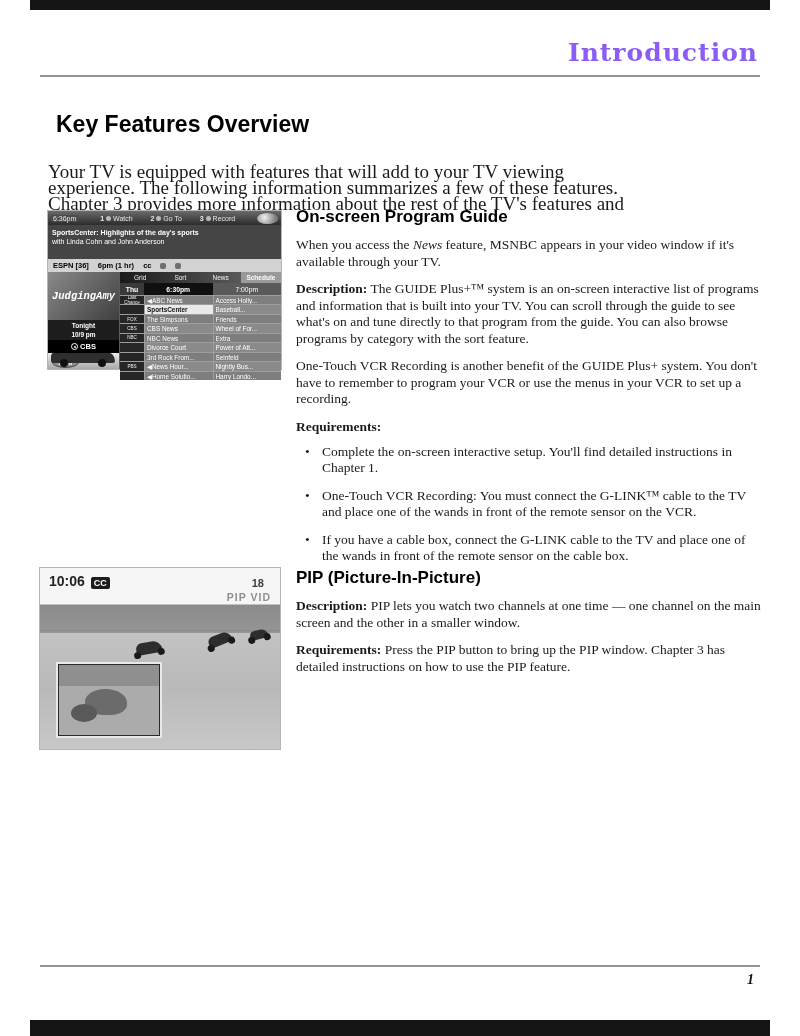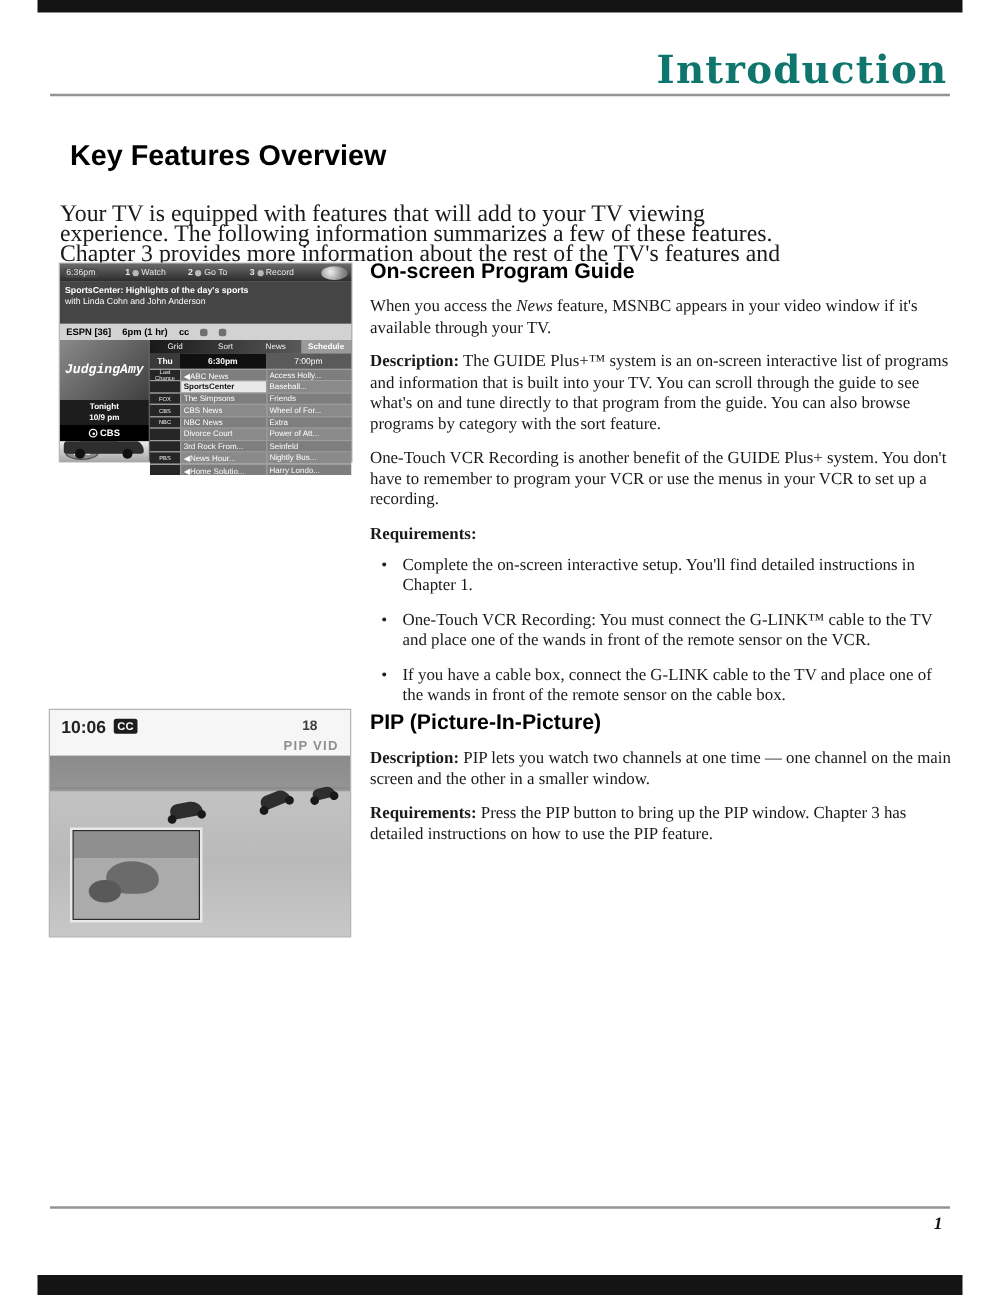--- a/index.html
+++ b/index.html
@@ -7,22 +7,22 @@
   .page {
     position:relative; width:800px; height:1036px; margin:0 auto;
     background:#ffffff; overflow:hidden;
     font-family:"Liberation Serif", serif; color:#1a1a1a;
   }
   .top-black { position:absolute; top:0; left:30px; right:30px; height:10px; background:#141414; }
   .bottom-black { position:absolute; top:1020px; left:30px; right:30px; height:16px; background:#141414; }
 
   .header-title {
     position:absolute; top:38px; right:42px;
-    font-family:"DejaVu Serif", serif; font-weight:bold; font-size:31px;
-    color:#0f766e; letter-spacing:1px;
+    font-family:"DejaVu Serif", serif; font-weight:bold; font-size:25px;
+    color:#8b5cf6; letter-spacing:1px;
   }
   .header-rule { position:absolute; top:75px; left:40px; right:40px; height:2px; background:#949494; }
 
   .page-title {
     position:absolute; top:103px; left:48px; margin:8px;
     font-family:"Liberation Sans", sans-serif; font-weight:bold; font-size:23px; color:#000;
   }
   .intro-para { position:absolute; top:145px; left:48px; width:585px; font-size:19px; line-height:16px; }
 
   .sec1 { position:absolute; top:207px; left:48px; right:36px; display:flex; gap:15px; }
@@ -128,21 +128,21 @@
 
   
   .pip-fig {
     flex:none; position:relative; width:240px; height:181px; overflow:hidden;
     font-family:"Liberation Sans", sans-serif; box-shadow:0 0 0 1px #b5b5b5;
     background:linear-gradient(180deg,
       #f6f6f6 0px, #f6f6f6 36px,
       #8b8b8b 37px, #949494 62px,
       #c3c3c3 64px, #b9b9b9 120px, #c8c8c8 181px);
   }
-  .pip-osd { position:absolute; top:5px; left:9px; right:26px; display:flex; align-items:center; z-index:4; }
+  .pip-osd { position:absolute; top:5px; left:9px; right:16px; display:flex; align-items:flex-end; z-index:4; }
   .pip-clock { font-size:14px; font-weight:bold; color:#222; }
   .pip-ccbox { margin-left:6px; background:#1c1c1c; color:#fff; font-size:9px; font-weight:bold; padding:1px 3px; border-radius:2px; }
   .pip-spacer { flex:1; }
   .pip-ch { font-size:11px; font-weight:bold; color:#3e3e3e; }
   .pip-vidlbl { position:absolute; top:23px; right:9px; font-size:10.5px; font-weight:bold; color:#8f8f8f; letter-spacing:1px; z-index:4; }
   .rider { position:absolute; background:#2d2d2d; border-radius:7px 11px 3px 4px; z-index:2; }
   .rider::after { content:""; position:absolute; left:-3px; bottom:-3px; width:7px; height:7px; background:#191919; border-radius:50%; }
   .rider::before { content:""; position:absolute; right:-2px; bottom:-3px; width:7px; height:7px; background:#191919; border-radius:50%; }
   .r1 { left:96px; top:74px; width:26px; height:12px; transform:rotate(-10deg); }
   .r2 { left:168px; top:66px; width:24px; height:11px; transform:rotate(-22deg); }

